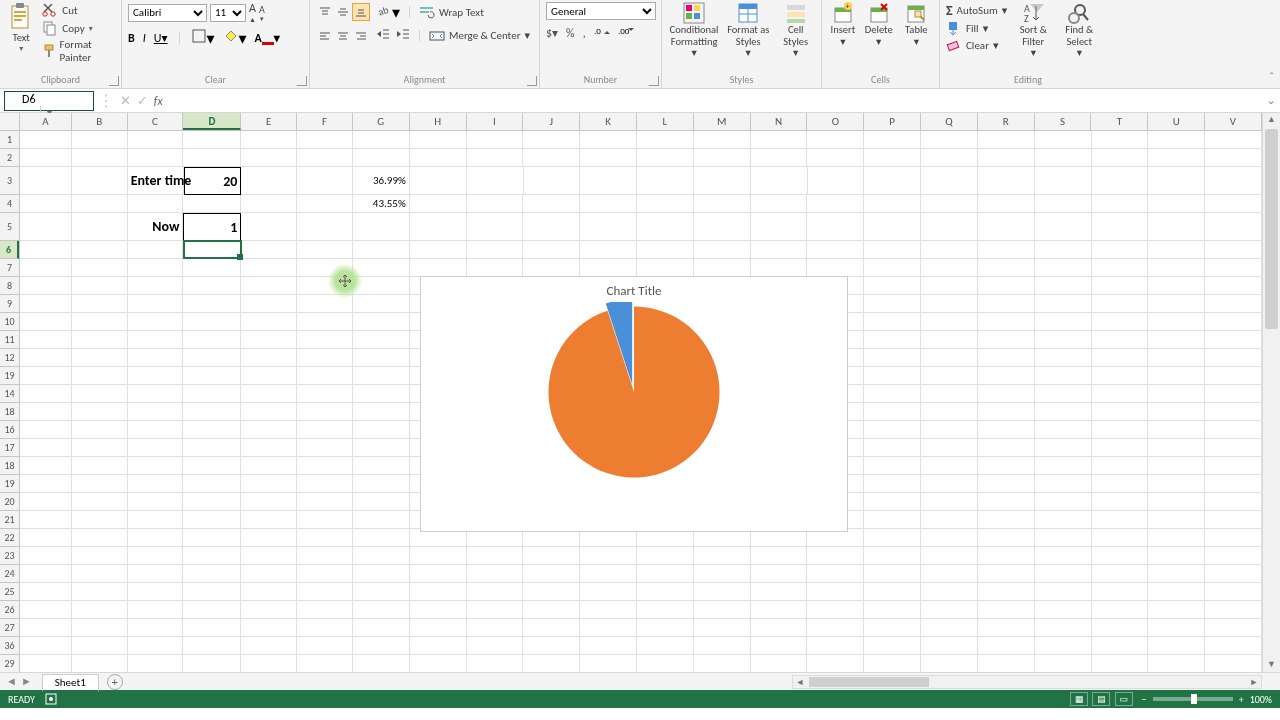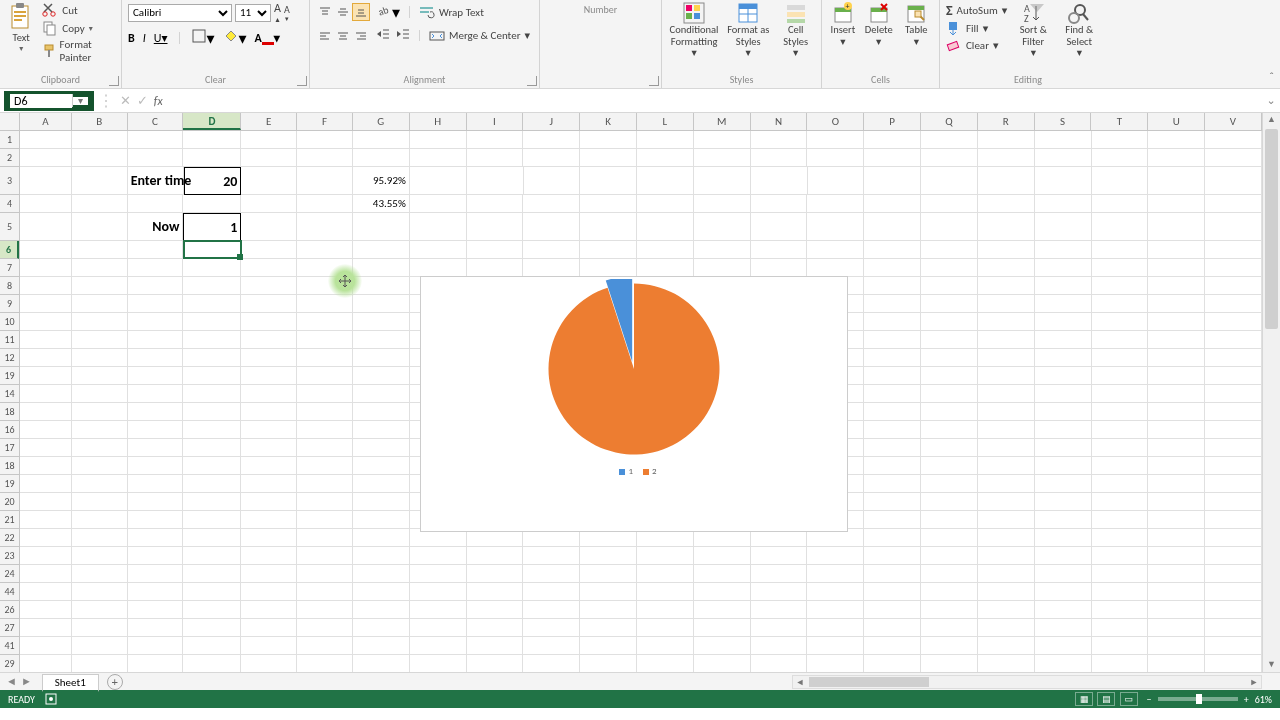--- a/index.html
+++ b/index.html
@@ -18,21 +18,21 @@
   .sep { width:1px; background:#d3d3d3; margin:4px 3px; align-self:stretch;}
   select.combo { font-size:11px; height:18px; border:1px solid #aaa; background:#fff;}
   .toggle-group { display:flex; }
   .toggle-group .tbtn { width:18px; height:18px; display:flex; align-items:center; justify-content:center; border:1px solid transparent; }
   .toggle-group .tbtn.active { background:#fbe3b3; border-color:#e3a93b; }
   .icon16 { width:16px; height:16px; }
   .collapse-ribbon { position:absolute; right:6px; bottom:4px; font-size:12px; color:#777; }
 
   
   .fbar-row { display:flex; align-items:center; height:24px; border-bottom:1px solid #d7d7d7; background:#fff;}
-  .name-box { width:90px; display:flex; align-items:center; border:6px solid #14532d; margin:2px 4px; height:20px;}
+  .name-box { width:90px; display:flex; align-items:center; border:1px solid #14532d; margin:2px 4px; height:20px;flex-direction:column;}
   .name-box input { border:none; width:62px; font-size:12px; padding:0 4px;}
   .name-box .dd { width:18px; text-align:center; color:#777; font-size:10px; border-left:1px solid #ccc;}
   .fx-btns { display:flex; gap:6px; padding:0 6px; color:#888; font-size:13px; align-items:center;}
   .fx-label { font-style:italic; font-size:12px; color:#666; padding-right:4px;}
   .formula-input { flex:1; border:none; height:20px; font-size:12px;}
   .fbar-expand { width:18px; text-align:center; color:#888; font-size:11px;}
 
   
   .grid-wrap { position:relative; height:559px; background:#fff; overflow:hidden;}
   .colhdr-row { position:absolute; top:0; left:20px; right:18px; height:18px; display:flex; background:#f3f3f3; border-bottom:1px solid #c6c6c6;}
@@ -128,21 +128,21 @@
         </div>
       </div>
     </div>
     <div class="group-label">Clipboard</div>
     <div class="dialog-launcher"></div>
   </div>
 
   <div class="ribbon-group" style="width:188px">
     <div class="group-body" style="flex-direction:column;gap:4px;">
       <div style="display:flex;gap:3px;align-items:center">
-        <select class="combo" style="width:104px"><option>Calibri</option></select>
+        <select class="combo" style="width:79px"><option>Calibri</option></select>
         <select class="combo" style="width:36px"><option>11</option></select>
         <span class="rib-btn" style="font-size:12px">A<span style="font-size:8px;vertical-align:super">▴</span></span>
         <span class="rib-btn" style="font-size:10px">A<span style="font-size:7px;vertical-align:super">▾</span></span>
       </div>
       <div style="display:flex;gap:8px;align-items:center">
         <span style="font-weight:700;font-size:12px">B</span>
         <span style="font-style:italic;font-size:12px">I</span>
         <span style="text-decoration:underline;font-size:12px">U▾</span>
         <span class="sep"></span>
         <span><svg class="icon16">
@@ -241,20 +241,36 @@
             </svg>
           <span>Merge &amp; Center</span>▾
         </div>
       </div>
     </div>
     <div class="group-label">Alignment</div>
     <div class="dialog-launcher"></div>
   </div>
 
   <div class="ribbon-group" style="width:122px">
+    <div class="group-body" style="flex-direction:column;gap:4px">
+      <select class="combo" style="width:110px"><option>General</option></select>
+      <div style="display:flex;gap:8px;align-items:center;font-size:12px;color:#555">
+        <span>$▾</span>
+        <span>%</span>
+        <span>,</span>
+        <span><svg width="16" height="14">
+              <text x="0" y="10" font-size="9">.0</text>
+              <path d="M10 10 L13 7 L16 10" fill="#555"></path>
+            </svg></span>
+        <span><svg width="16" height="14">
+              <text x="0" y="10" font-size="9">.00</text>
+              <path d="M10 4 L13 7 L16 4" fill="#555"></path>
+            </svg></span>
+      </div>
+    </div>
     <div class="group-label">Number</div>
     <div class="dialog-launcher"></div>
   </div>
 
   <div class="ribbon-group" style="width:160px">
     <div class="group-body">
       <div class="rib-btn" style="width:54px">
         <svg width="22" height="22">
             <rect x="1" y="1" width="20" height="20" fill="none" stroke="#888"></rect>
             <rect x="3" y="3" width="6" height="6" fill="#e06"></rect>
@@ -413,24 +429,24 @@
       <div class="rowhdr" style="height: 18px; line-height: 18px;">18</div>
       <div class="rowhdr" style="height: 18px; line-height: 18px;">16</div>
       <div class="rowhdr" style="height: 18px; line-height: 18px;">17</div>
       <div class="rowhdr" style="height: 18px; line-height: 18px;">18</div>
       <div class="rowhdr" style="height: 18px; line-height: 18px;">19</div>
       <div class="rowhdr" style="height: 18px; line-height: 18px;">20</div>
       <div class="rowhdr" style="height: 18px; line-height: 18px;">21</div>
       <div class="rowhdr" style="height: 18px; line-height: 18px;">22</div>
       <div class="rowhdr" style="height: 18px; line-height: 18px;">23</div>
       <div class="rowhdr" style="height: 18px; line-height: 18px;">24</div>
-      <div class="rowhdr" style="height: 18px; line-height: 18px;">44</div>
+      <div class="rowhdr" style="height: 18px; line-height: 18px;">25</div>
       <div class="rowhdr" style="height: 18px; line-height: 18px;">26</div>
       <div class="rowhdr" style="height: 18px; line-height: 18px;">27</div>
-      <div class="rowhdr" style="height: 18px; line-height: 18px;">41</div>
+      <div class="rowhdr" style="height: 18px; line-height: 18px;">36</div>
       <div class="rowhdr" style="height: 18px; line-height: 18px;">29</div>
     </div>
   <div class="cells" id="cellgrid">
       <div class="row" style="height: 18px;">
         <div class="cell" style="width: 52px;"></div>
         <div class="cell" style="width: 56px;"></div>
         <div class="cell" style="width: 56px;"></div>
         <div class="cell" style="width: 58px;"></div>
         <div class="cell" style="width: 56px;"></div>
         <div class="cell" style="width: 56px;"></div>
@@ -475,21 +491,21 @@
         <div class="cell" style="width: 57px;"></div>
         <div class="cell" style="width: 57px;"></div>
       </div>
       <div class="row h28" style="height: 28px;">
         <div class="cell" style="width: 52px;"></div>
         <div class="cell" style="width: 56px;"></div>
         <div class="cell bold" style="width: 56px; text-align: right; overflow: visible;">Enter time</div>
         <div class="cell boxed" style="width: 58px;">20</div>
         <div class="cell" style="width: 56px;"></div>
         <div class="cell" style="width: 56px;"></div>
-        <div class="cell right" style="width: 57px;">95.92%</div>
+        <div class="cell right" style="width: 57px;">36.99%</div>
         <div class="cell" style="width: 57px;"></div>
         <div class="cell" style="width: 57px;"></div>
         <div class="cell" style="width: 57px;"></div>
         <div class="cell" style="width: 57px;"></div>
         <div class="cell" style="width: 57px;"></div>
         <div class="cell" style="width: 57px;"></div>
         <div class="cell" style="width: 57px;"></div>
         <div class="cell" style="width: 57px;"></div>
         <div class="cell" style="width: 57px;"></div>
         <div class="cell" style="width: 57px;"></div>
@@ -1129,33 +1145,30 @@
     <div class="active-handle"></div>
   </div>
 
   <div class="cursor-highlight" style="left:328px; top:151px">
     <svg>
         <path d="M7 1 L7 13 M1 7 L13 7 M7 1 L5 3 M7 1 L9 3 M7 13 L5 11 M7 13 L9 11 M1 7 L3 5 M1 7 L3 9 M13 7 L11 5 M13 7 L11 9" stroke="#555" stroke-width="1" fill="none"></path>
       </svg>
   </div>
 
   <div class="chart-box" style="left:420px; top:163px; width:428px; height:256px">
+    <div class="chart-title">Chart Title</div>
     <div class="pie-wrap">
       <svg width="180" height="180" viewBox="-100 -100 200 200">
 
         <path d="M0 0 L0 -95 A95 95 0 1 1 -29.36 -90.35 Z" fill="#ed7d31"></path>
 
         <g transform="translate(-2,-8)">
           <path d="M0 0 L-29.36 -90.35 A95 95 0 0 1 0 -95 Z" fill="#4a90d9"></path>
         </g>
       </svg>
-    </div>
-    <div class="legend">
-      <span class="sw" style="background:#4a90d9"></span><span>1</span>
-      <span class="sw" style="background:#ed7d31"></span><span>2</span>
     </div>
   </div>
 
   <div class="vscroll">
     <div class="arrow" style="top:0">▲</div>
     <div class="thumb"></div>
     <div class="arrow" style="bottom:0">▼</div>
   </div>
 </div>
 
@@ -1186,16 +1199,16 @@
       <span>▦</span>
       <span>▤</span>
       <span>▭</span>
     </div>
     <div class="zoom">
       <span>−</span>
       <div class="slider">
           <div class="knob"></div>
         </div>
       <span>+</span>
-      <span>61%</span>
+      <span>100%</span>
     </div>
   </div>
 </div>
 
 </body></html>

